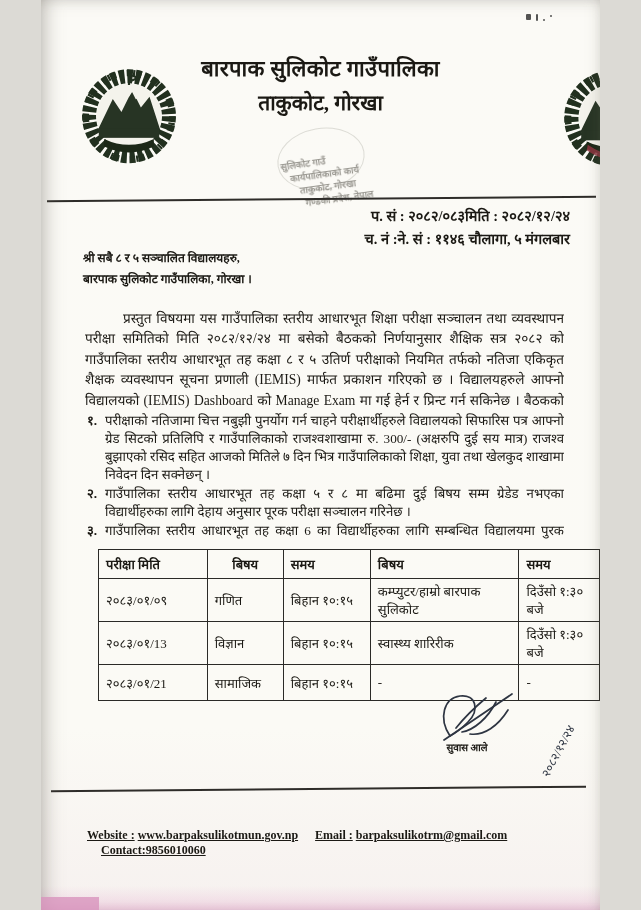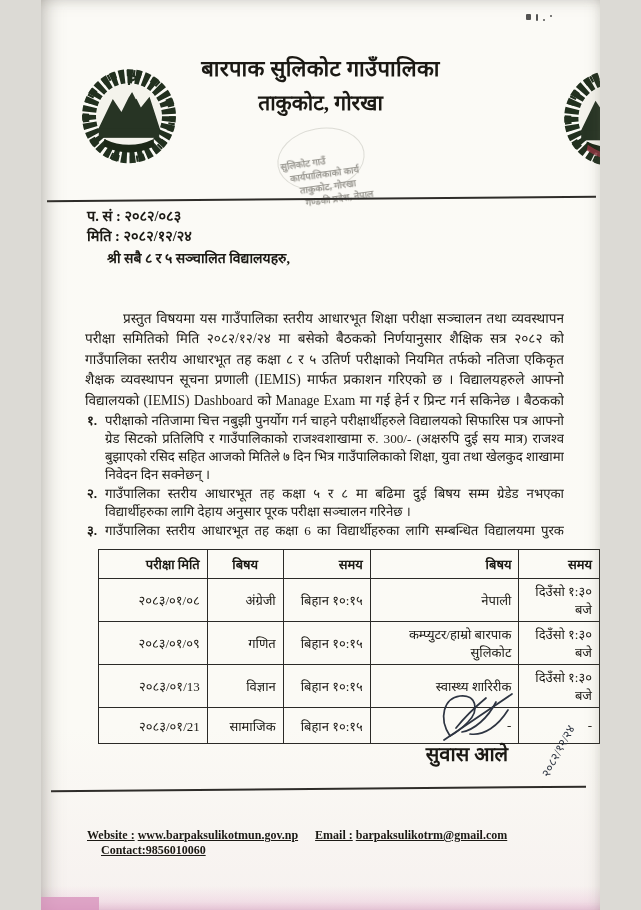--- a/index.html
+++ b/index.html
@@ -38,46 +38,46 @@
   .stamp .s3{margin-left:30px;}
   .stamp .s4{margin-left:34px;}
   .stamp-ring{position:absolute; left:236px; top:128px; width:86px; height:60px; z-index:1;
     border:1.5px solid #b9b7af; border-radius:50%; opacity:.45; transform:rotate(-10deg);}
 
   .rule{position:absolute; left:6px; right:4px; height:2px; background:#2e2c29; z-index:2;}
   .rule-top{top:198px; transform:rotate(-0.45deg);}
   .rule-bottom{top:788px; left:10px; right:14px; transform:rotate(-0.5deg); height:2.4px;}
 
   .meta{position:absolute; left:46px; right:30px; top:205px; font-size:14.5px; font-weight:bold;}
-  .meta-row{display:flex; justify-content:flex-end; margin-bottom:3px;flex-direction:column;}
-  .recipient{position:absolute; left:42px; top:248px; font-size:14px; font-weight:bold; line-height:21px;margin-left:24px;}
+  .meta-row{display:flex; justify-content:flex-end; margin-bottom:3px;}
+  .recipient{position:absolute; left:42px; top:248px; font-size:12px; font-weight:bold; line-height:21px;}
   .subject{position:absolute; left:0; right:0; top:284px; text-align:center; font-size:14.5px; font-weight:bold;}
 
   .body-par{position:absolute; left:44px; right:36px; top:309px; height:101px; overflow:hidden;
     font-size:13.6px; line-height:20.4px; text-align:justify; text-indent:38px;}
   .num-list{position:absolute; left:46px; right:36px; top:412px; height:128px; overflow:hidden;
     font-size:13.2px; line-height:18px; text-align:justify;}
   .num-item{display:flex; margin-bottom:1px;}
   .num-item .n{flex:0 0 18px; font-weight:bold;}
   .num-item .t{flex:1;}
 
   table.exam{position:absolute; left:57px; top:549px; border-collapse:collapse; z-index:2;
     font-size:13px;}
-  table.exam th, table.exam td{border:1.3px solid #2b2a27; padding:3px 7px; text-align:right; vertical-align:middle;}
+  table.exam th, table.exam td{border:1.3px solid #2b2a27; padding:3px 7px; text-align:left; vertical-align:middle;}
   table.exam th{font-weight:bold; height:22px;}
   table.exam td{height:29px;}
   .c1{width:96px;} .c2{width:62px;} .c3{width:75px;} .c4{width:140px;} .c5{width:68px;}
   table.exam th.c2{text-align:center;}
 
   .sig-block{position:absolute; right:18px; top:688px; width:230px; text-align:center; z-index:3;}
   .sig-art{position:relative; height:50px;}
   .sig-art svg{position:absolute; right:28px; top:0;}
   .sig-date{position:absolute; right:18px; top:34px; transform:rotate(-62deg); transform-origin:right top;
     font-size:12px; color:#2e3542; white-space:nowrap;}
-  .sig-name{font-size:20px; font-weight:bold; margin-top:2px;}
+  .sig-name{font-size:10px; font-weight:bold; margin-top:2px;}
   .sig-title{font-size:13.5px; font-weight:bold; color:#57614f; opacity:.7; filter:blur(.35px); margin-top:2px;}
 
   .footer{position:absolute; left:46px; top:828px; font-size:12px; font-weight:bold; z-index:2;
     font-family:"Liberation Serif","DejaVu Serif",serif;}
   .footer span{text-decoration:underline;}
   .footer .gap{margin-left:14px;}
 
   .pink-edge{position:absolute; left:0; right:0; bottom:0; height:24px; z-index:8; pointer-events:none;
     background:linear-gradient(180deg, rgba(230,175,208,0) 0%, rgba(230,175,208,.28) 65%, rgba(222,152,196,.45) 100%);}
   .pink-corner{position:absolute; left:0; bottom:0; width:58px; height:13px; background:#d893bd; opacity:.8; z-index:9;}
@@ -128,24 +128,29 @@
     <div class="s4">गण्डकी प्रदेश, नेपाल</div>
   </div>
 
   <div class="rule rule-top"></div>
 
   <div class="meta">
     <div class="meta-row">
       <span><span>प. सं :</span> <span>२०८२/०८३</span></span>
       <span><span>मिति :</span> <span>२०८२/१२/२४</span></span>
     </div>
+    <div class="meta-row">
+      <span><span>च. नं :</span> <span></span></span>
+      <span><span>ने. सं :</span> <span>११४६ चौलागा, ५ मंगलबार</span></span>
+    </div>
   </div>
 
   <div class="recipient">
     <div>श्री सबै ८ र ५ सञ्चालित विद्यालयहरु,</div>
+    <div>बारपाक  सुलिकोट गाउँपालिका, गोरखा ।</div>
   </div>
 
 
   <div class="body-par">प्रस्तुत विषयमा यस गाउँपालिका स्तरीय आधारभूत शिक्षा परीक्षा सञ्चालन तथा व्यवस्थापन परीक्षा समितिको मिति २०८२/१२/२४ मा बसेको बैठकको निर्णयानुसार शैक्षिक सत्र २०८२ को गाउँपालिका स्तरीय आधारभूत तह कक्षा ८ र ५ उतिर्ण परीक्षाको नियमित तर्फको नतिजा एकिकृत शैक्षक व्यवस्थापन सूचना प्रणाली (IEMIS) मार्फत प्रकाशन गरिएको छ । विद्यालयहरुले आफ्नो विद्यालयको (IEMIS) Dashboard को Manage Exam मा गई हेर्न र प्रिन्ट गर्न सकिनेछ । बैठकको निर्णय अनुसार पुनर्योग तथा ग्रेडवृद्धि परीक्षा सञ्चालन सम्बन्धमा तपशिल अनुसार गर्न गराउनुहुन अनुरोध छ ।</div>
 
   <div class="num-list">
     <div class="num-item">
       <span class="n">१.</span>
       <span class="t">परीक्षाको नतिजामा चित्त नबुझी पुनर्योग गर्न चाहने परीक्षार्थीहरुले विद्यालयको सिफारिस पत्र आफ्नो ग्रेड सिटको प्रतिलिपि र गाउँपालिकाको राजश्वशाखामा रु. 300/- (अक्षरुपि दुई सय मात्र) राजश्व बुझाएको रसिद सहित आजको मितिले ७ दिन भित्र गाउँपालिकाको शिक्षा, युवा तथा खेलकुद शाखामा निवेदन दिन सक्नेछन् ।</span>
     </div>
@@ -163,27 +168,20 @@
     <thead>
       <tr>
         <th class="c1">परीक्षा मिति</th>
         <th class="c2">बिषय</th>
         <th class="c3">समय</th>
         <th class="c4">बिषय</th>
         <th class="c5">समय</th>
       </tr>
     </thead>
     <tbody>
-      <tr>
-        <td>२०८३/०१/०८</td>
-        <td>अंग्रेजी</td>
-        <td>बिहान १०:१५</td>
-        <td>नेपाली</td>
-        <td>दिउँसो १:३० बजे</td>
-      </tr>
       <tr>
         <td>२०८३/०१/०९</td>
         <td>गणित</td>
         <td>बिहान १०:१५</td>
         <td>कम्प्युटर/हाम्रो बारपाक सुलिकोट</td>
         <td>दिउँसो १:३० बजे</td>
       </tr>
       <tr>
         <td>२०८३/०१/13</td>
         <td>विज्ञान</td>

